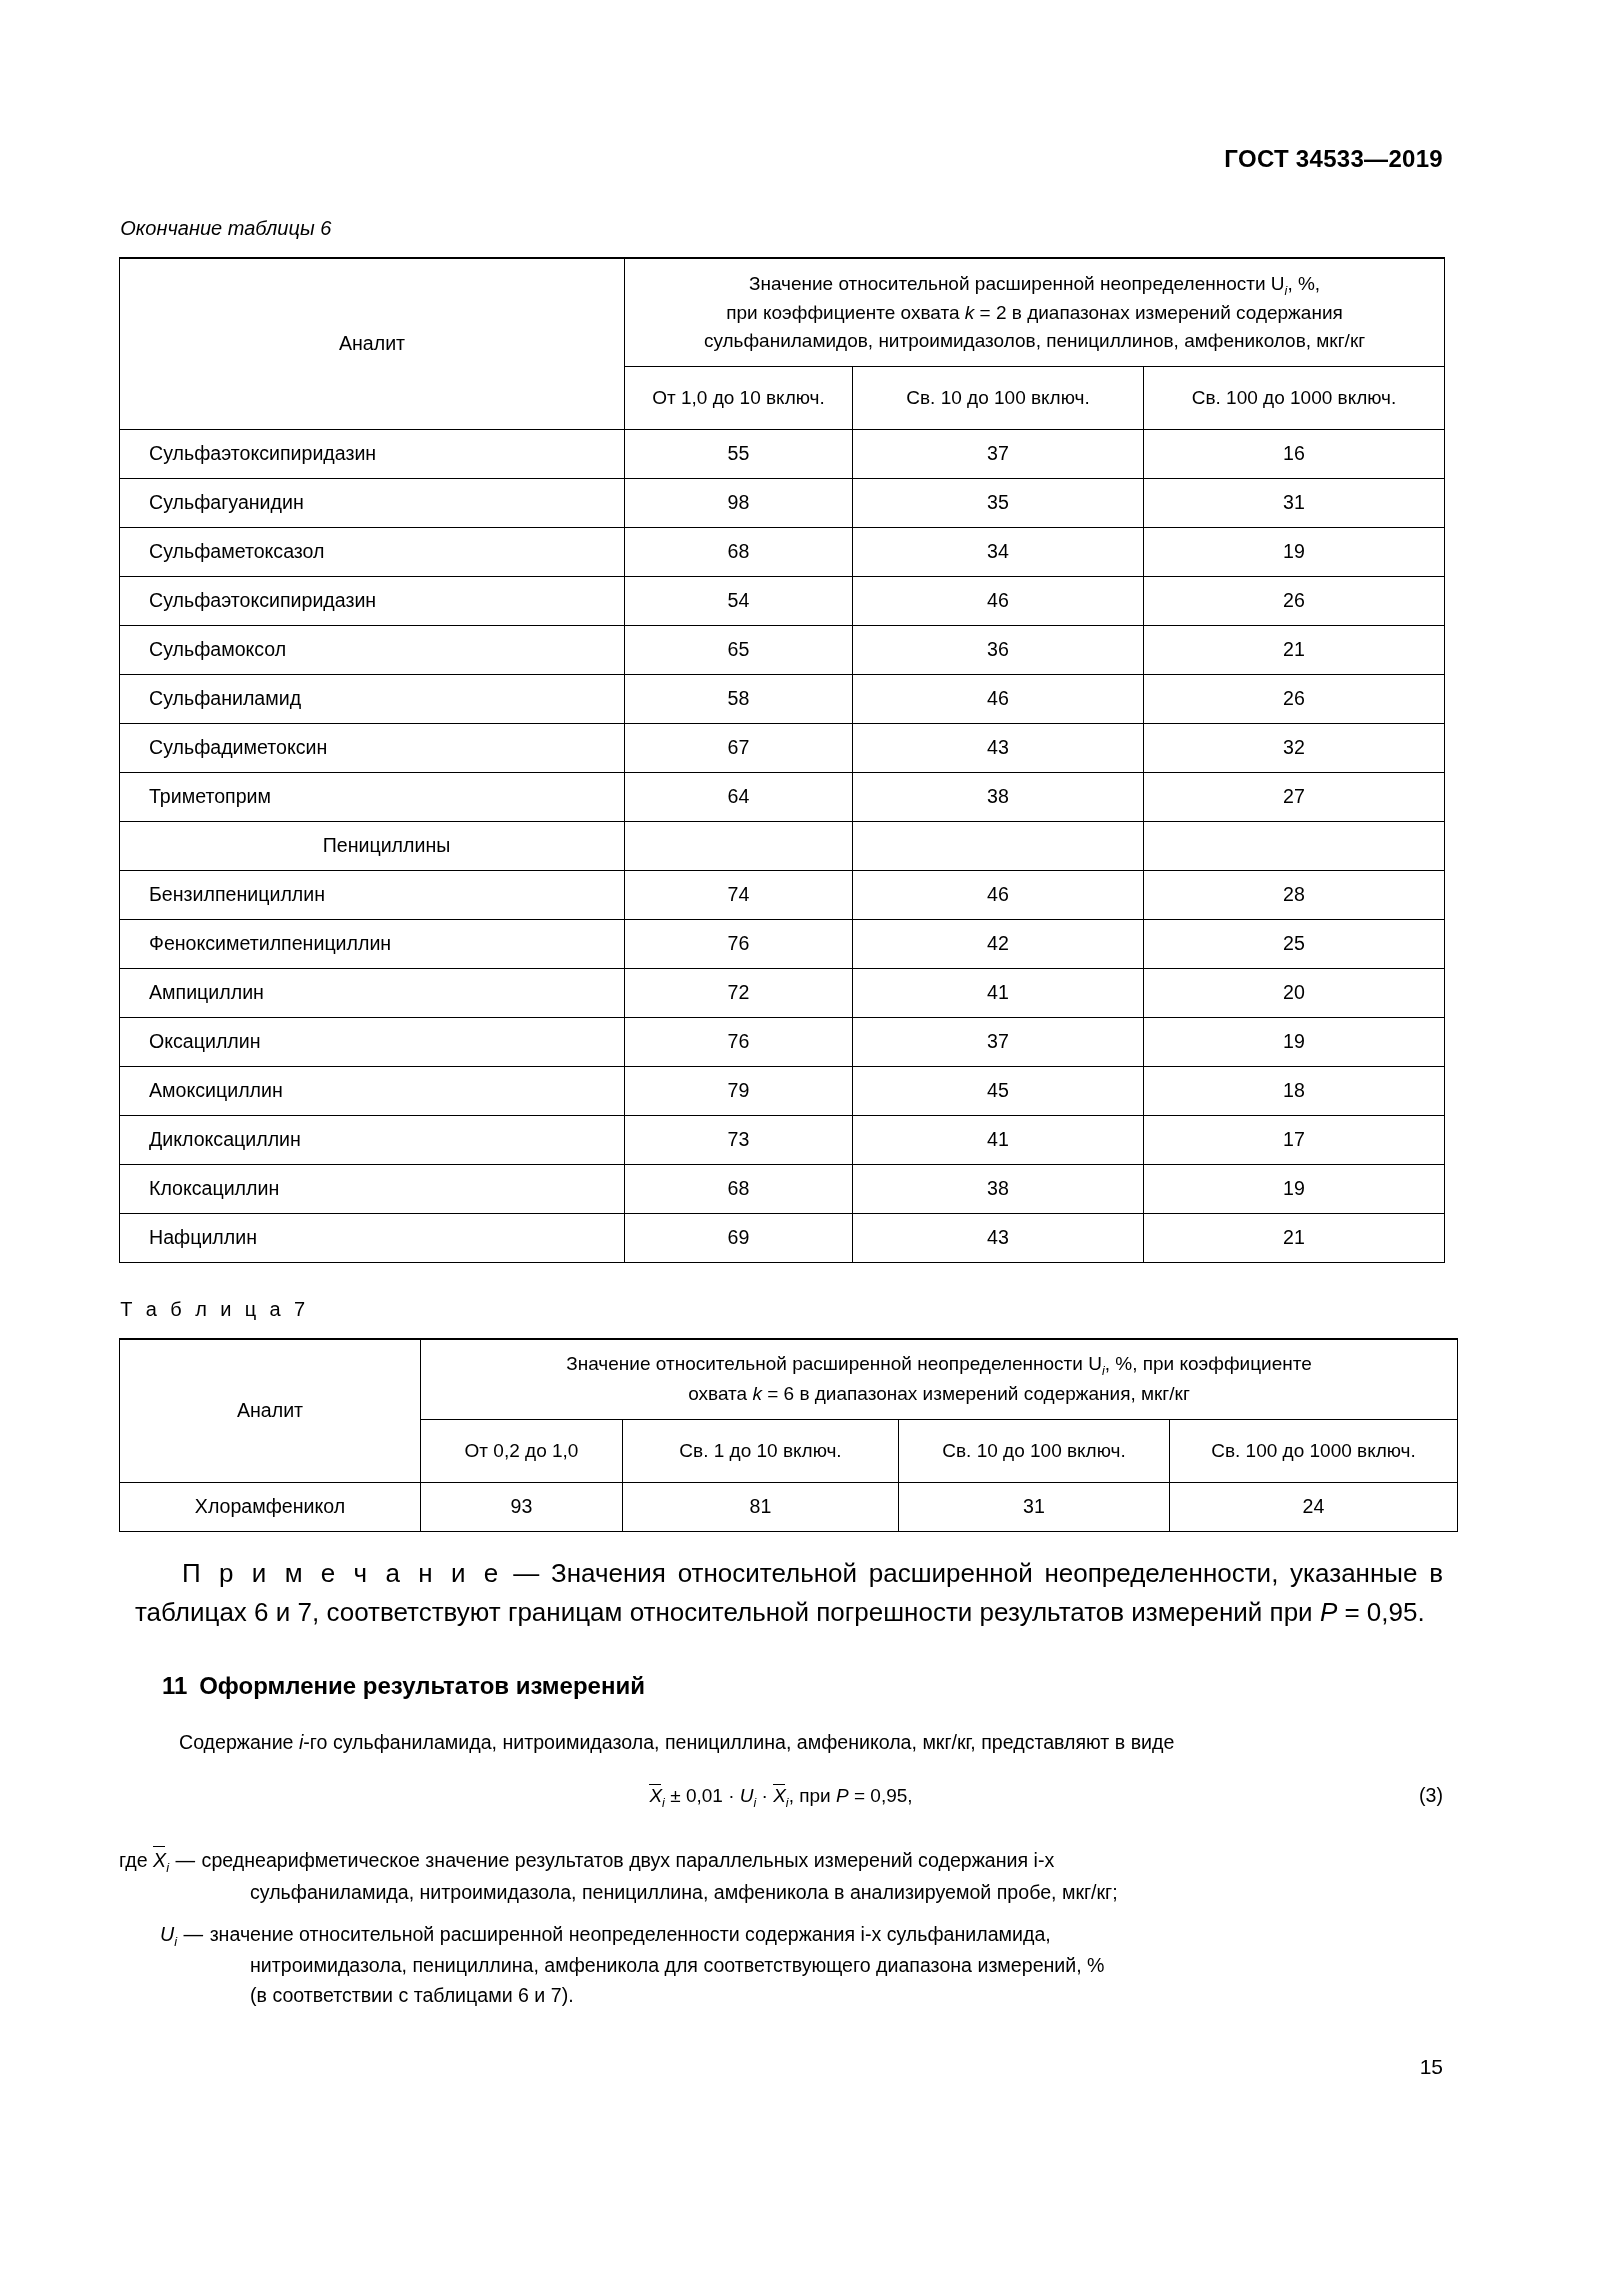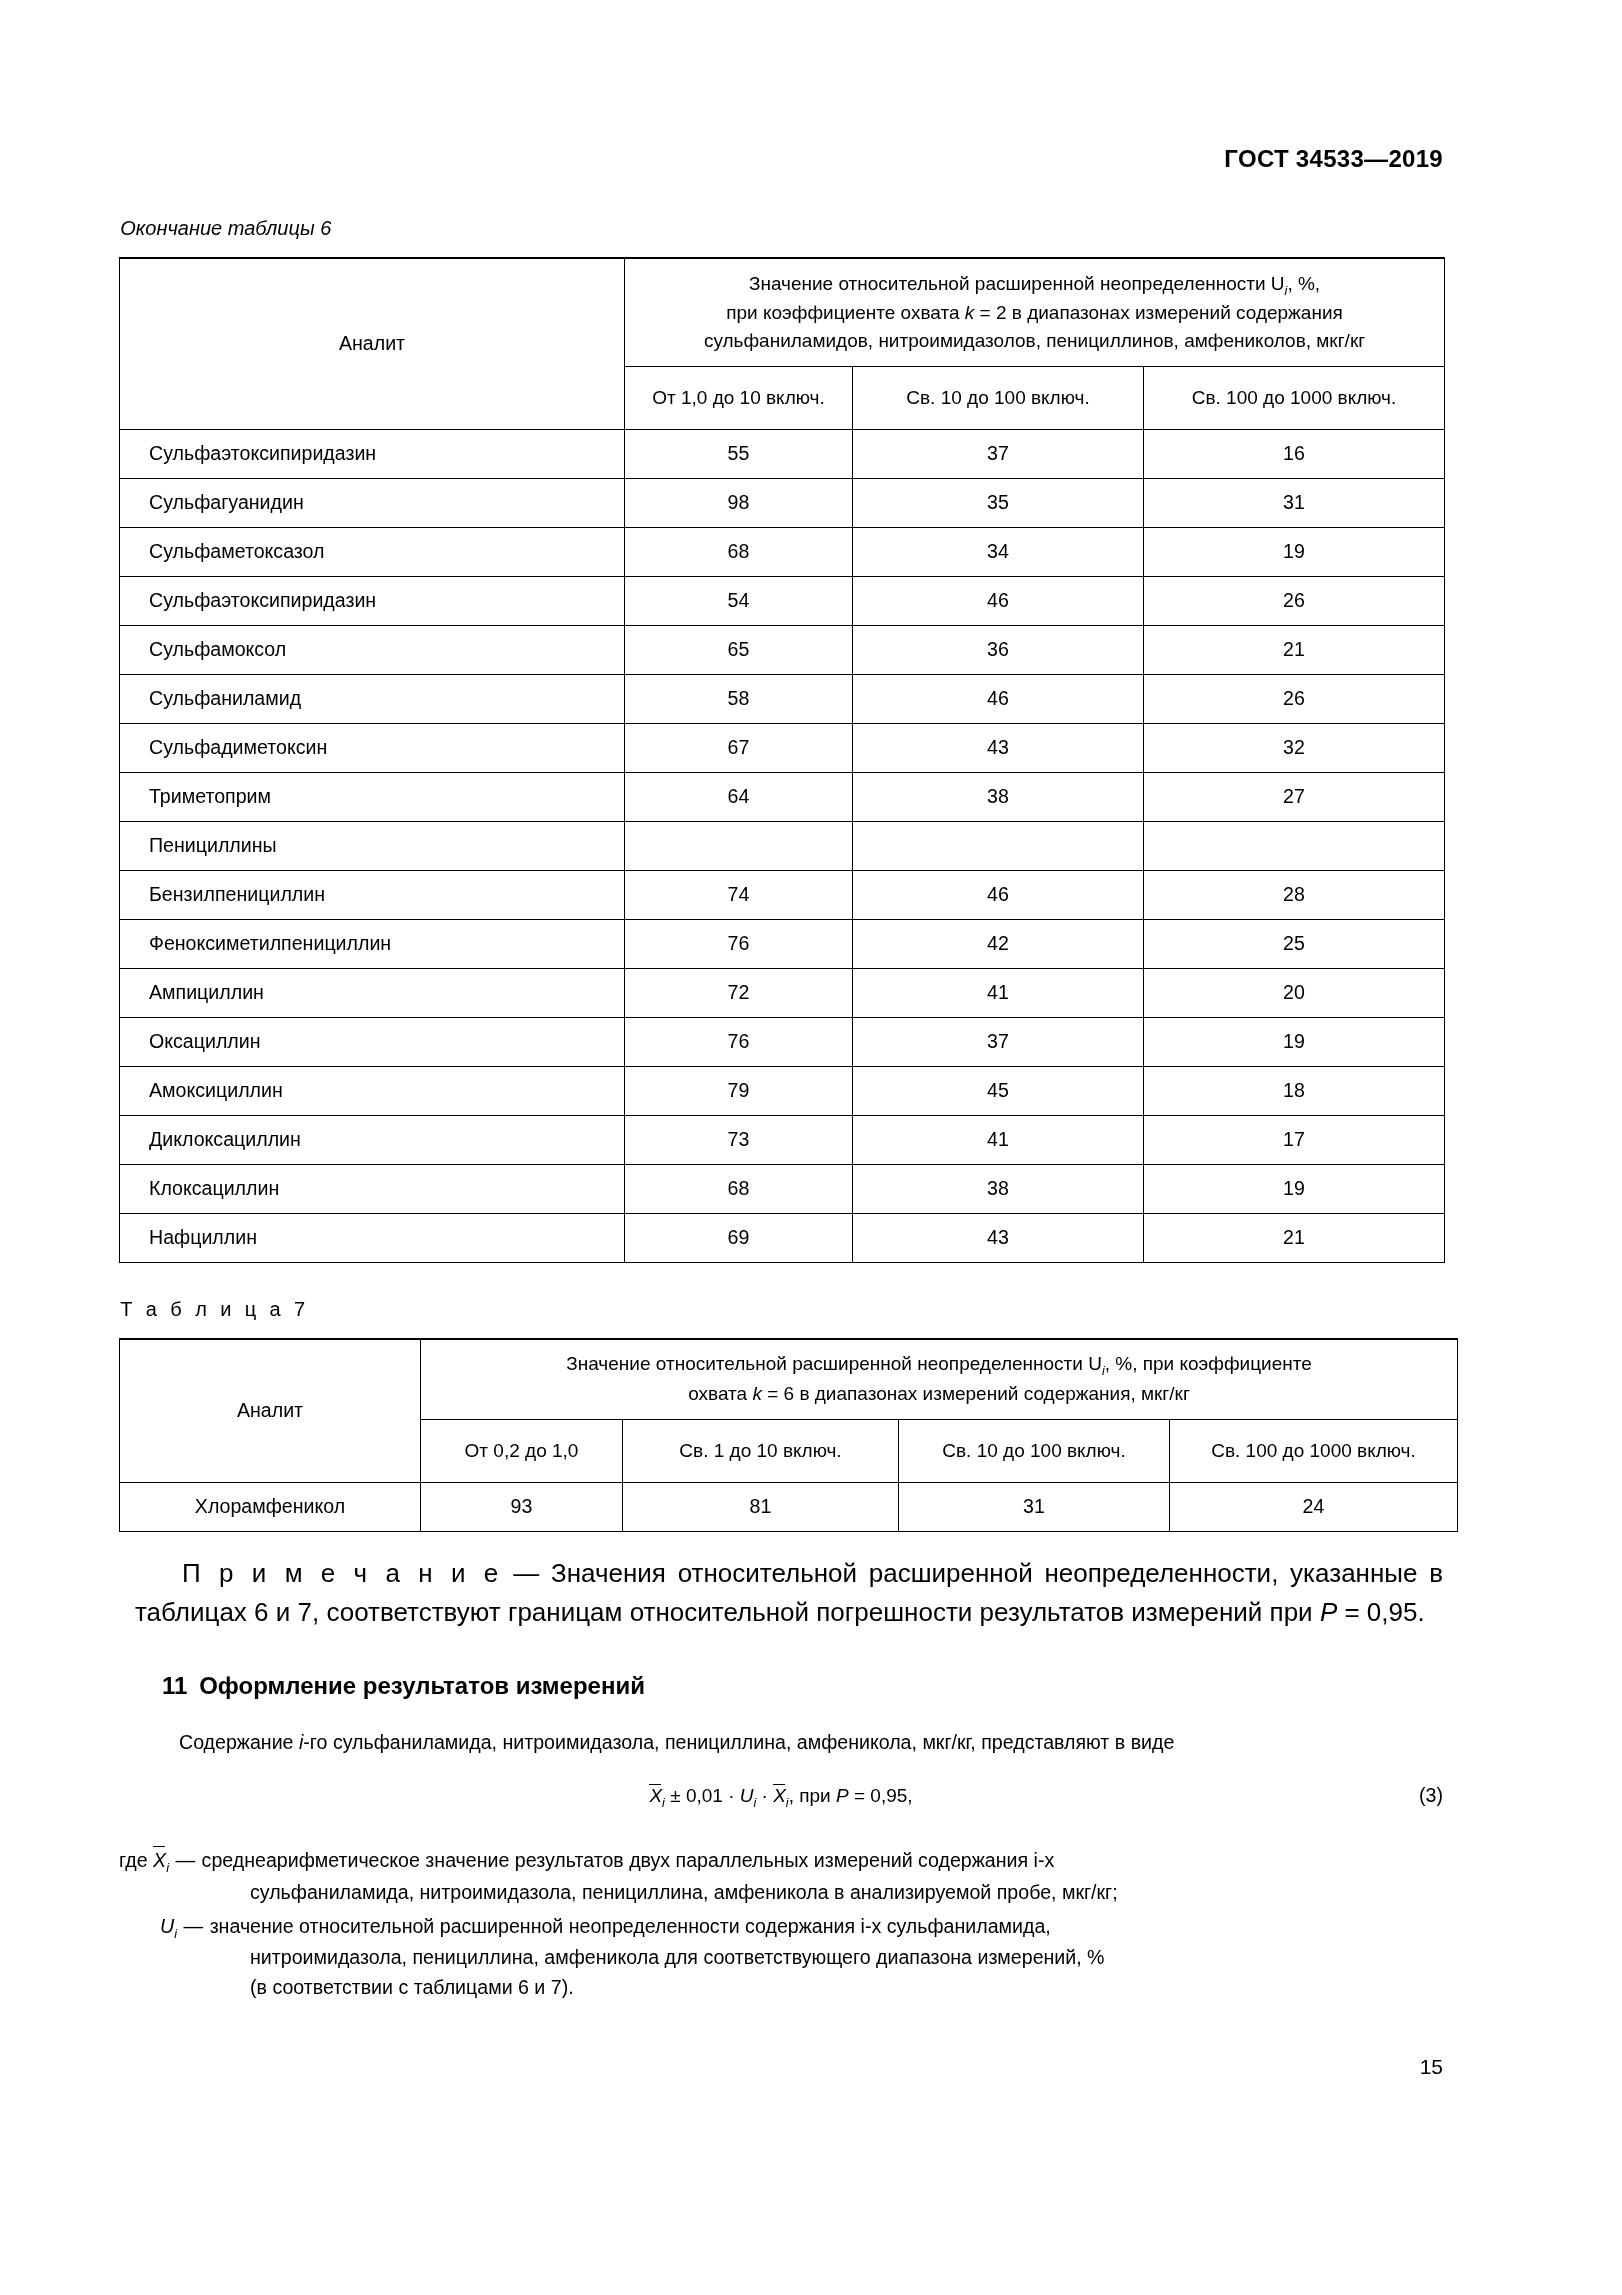--- a/index.html
+++ b/index.html
@@ -89,21 +89,21 @@
     padding: 0 0 0 29px !important;
     height: 48px;
     font-size: 19.6px;
   }
   .cell-num {
     text-align: center;
     height: 48px;
     font-size: 19.6px;
   }
   .cell-group {
-    text-align: left;
+    text-align: center;
     padding: 0 0 0 29px !important;
     height: 48px;
     font-size: 19.6px;
     font-weight: bold;
   }
   .thick-bottom td { border-bottom-width: 2.6px; }
   .thick-top td, .thick-top th { border-top-width: 2.6px; }
 
   
   .t6 col.c1 { width: 505px; }
@@ -172,21 +172,21 @@
   .def-row {
     display: flex;
     align-items: baseline;
   }
   .def-row .lead-word {
     white-space: nowrap;
     flex: 0 0 auto;
   }
   .def-row .dash { white-space: nowrap; flex: 0 0 auto; padding: 0 6.5px; }
   .def-row .def-text { flex: 1 1 auto; text-align: justify; }
-  .def-row.second { margin-top: 5px; }
+  .def-row.second { margin-top: 13px; }
   .def-row.second .lead-word { padding-left: 41px; }
   .def-cont {
     padding-left: 131px;
     text-align: justify;
   }
 
   
   .ovl {
     font-style: italic;
     position: relative;

